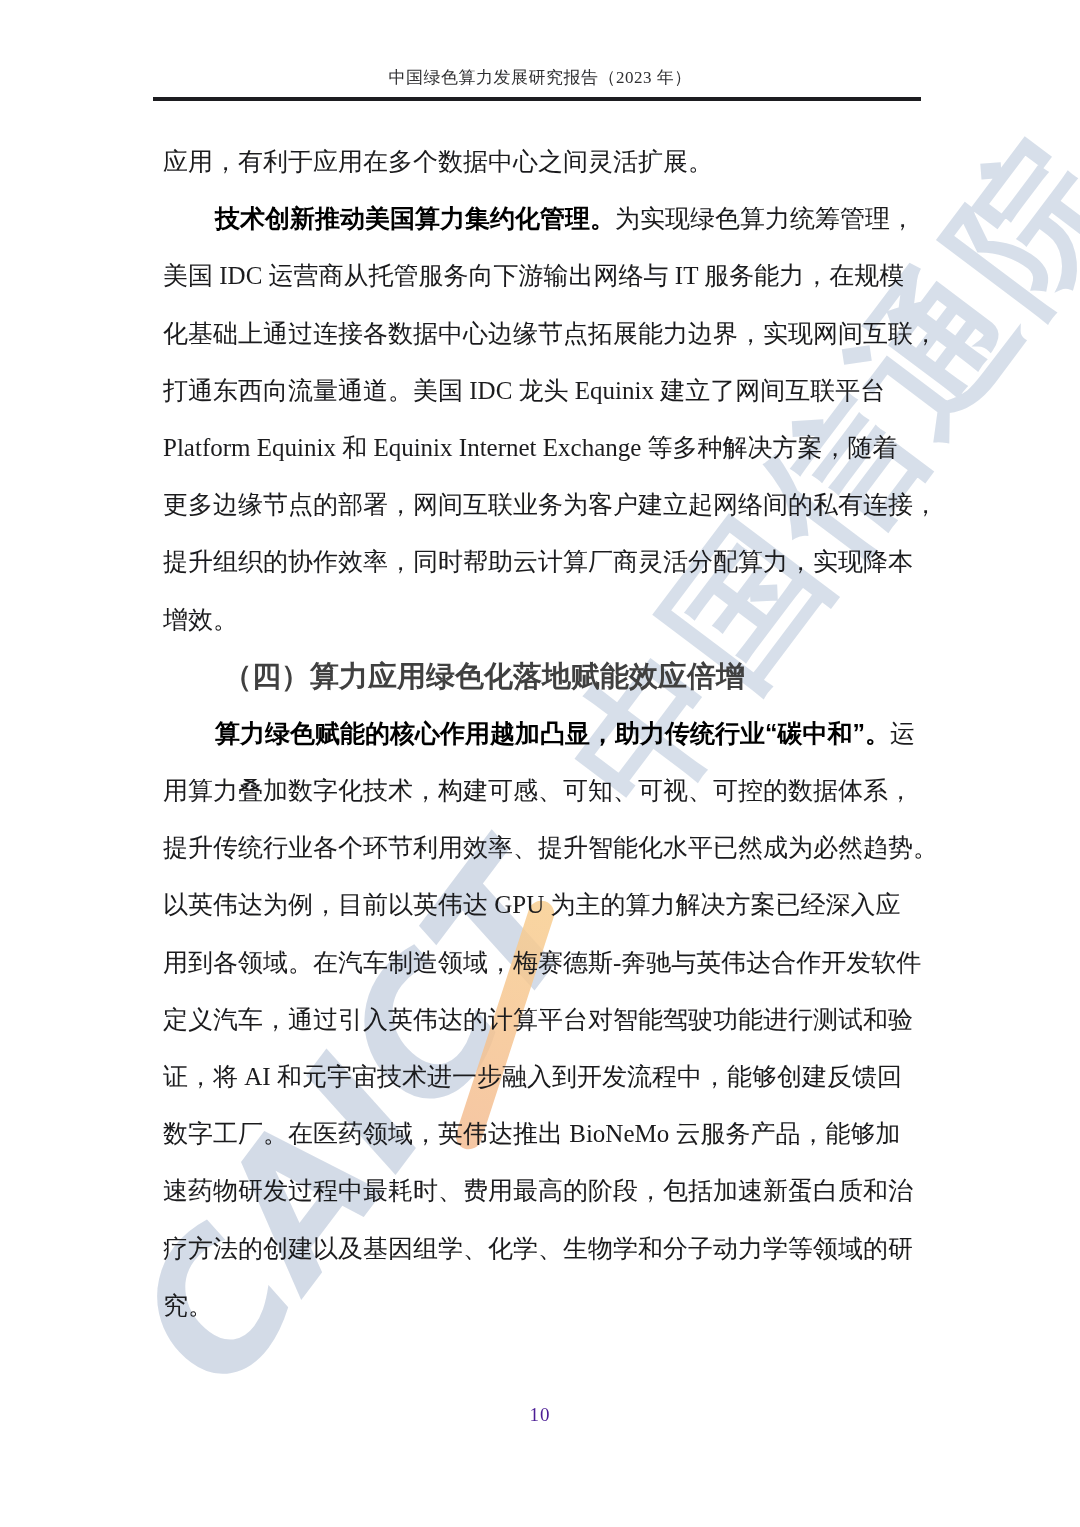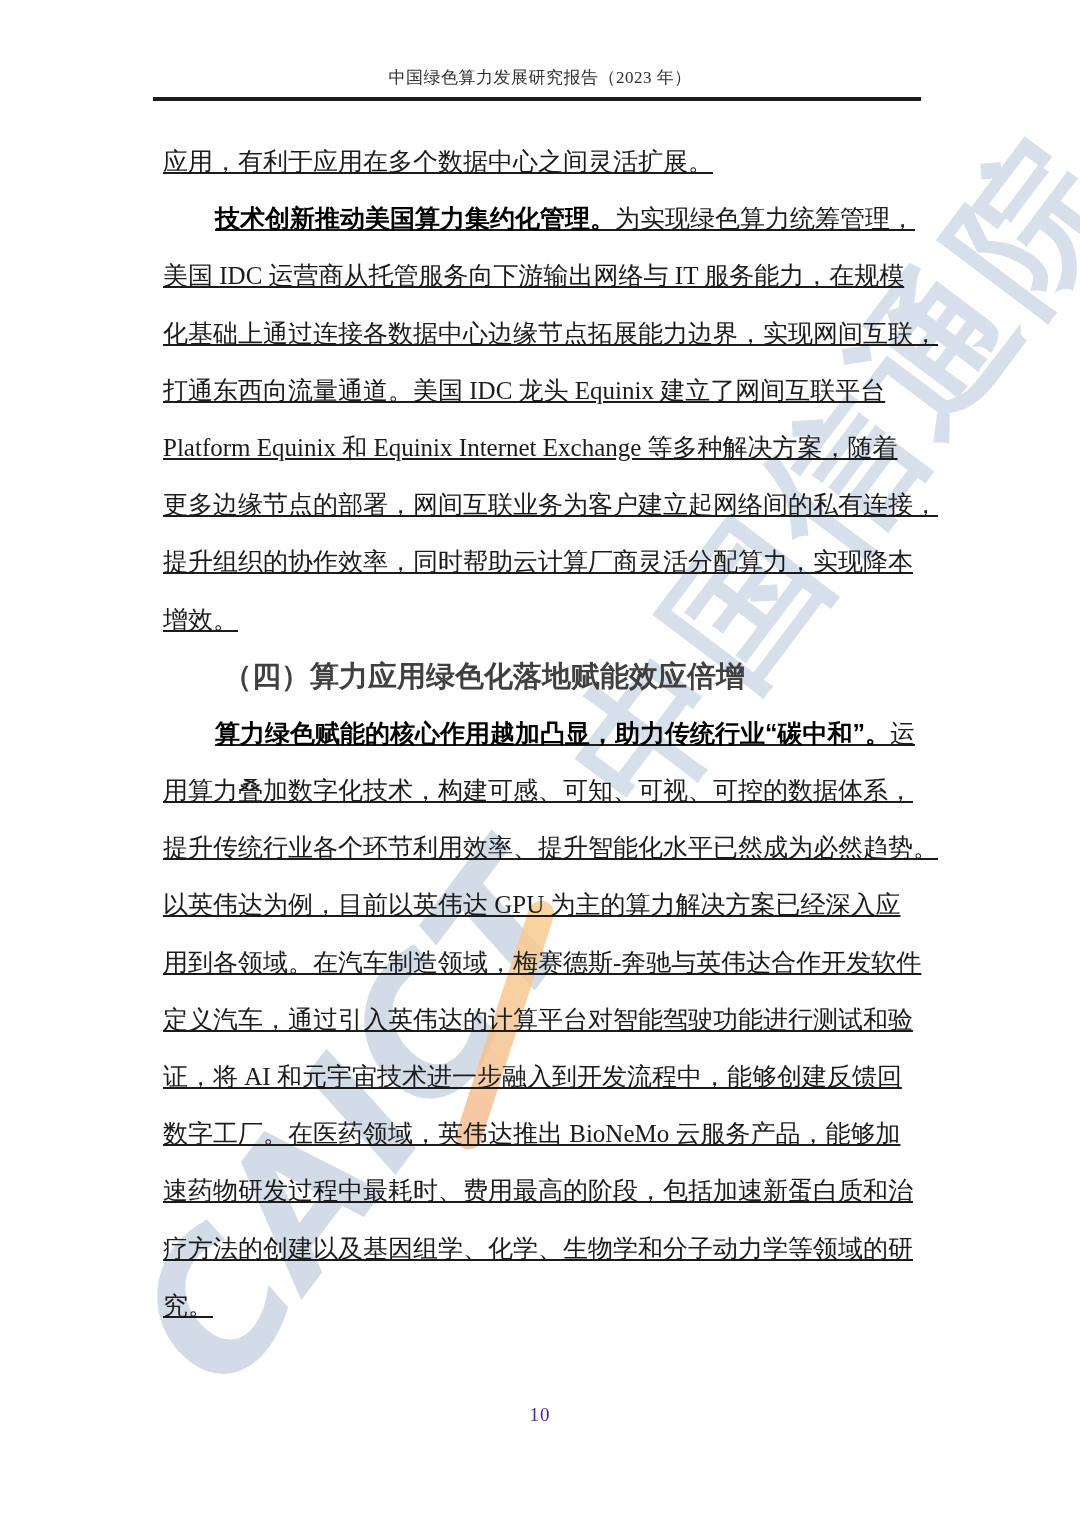--- a/index.html
+++ b/index.html
@@ -75,21 +75,20 @@
     left: 163px; top: 133px;
     width: 800px;
     z-index: 1;
   }
   .line {
     height: 57.2px;
     line-height: 57.2px;
     font-size: 25px;
     color: #1b1b1d;
     white-space: nowrap;
-    text-decoration: underline;
   }
   .line.indent { padding-left: 52px; }
   .lead {
     font-family: "Liberation Sans", "DejaVu Sans", sans-serif;
     font-weight: 700;
     color: #000;
   }
   .heading {
     margin: 0;
     height: 57.2px;

